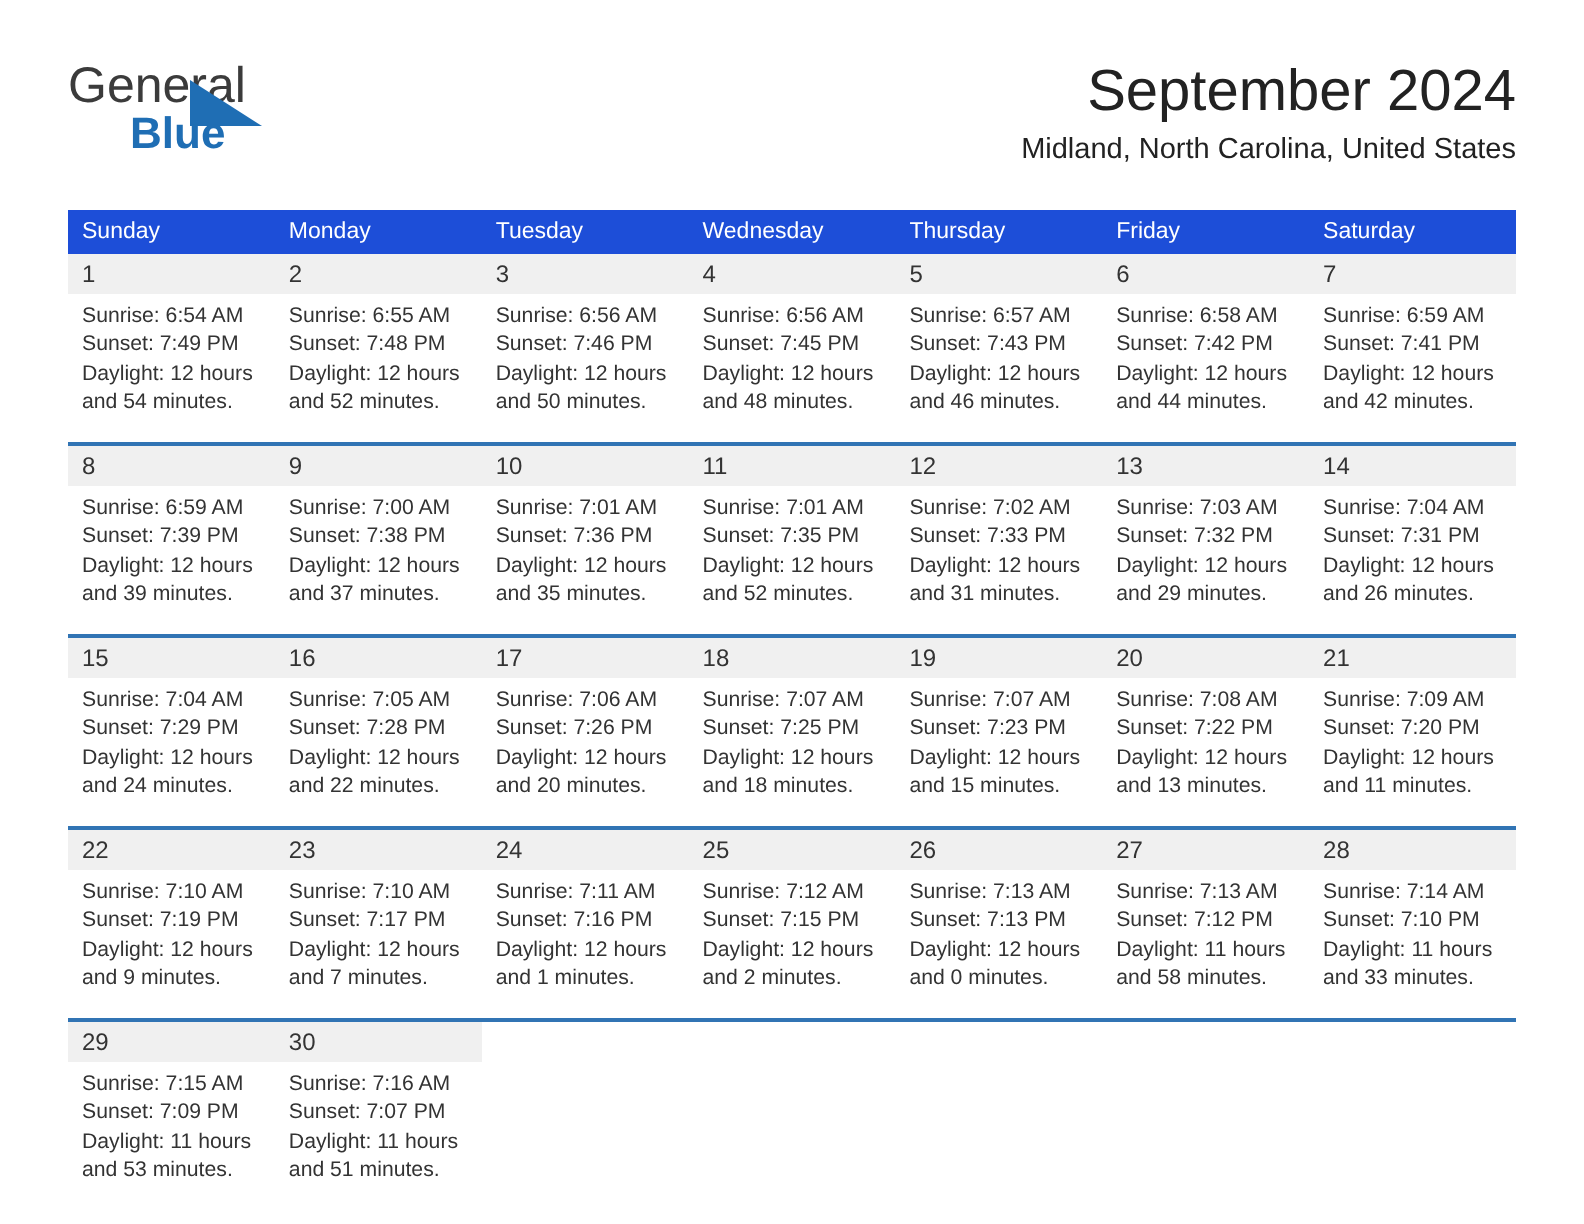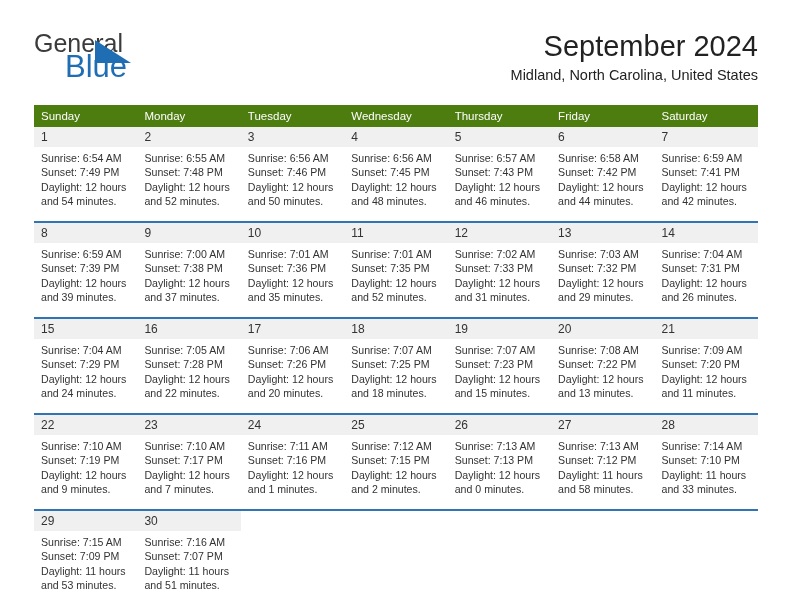--- a/index.html
+++ b/index.html
@@ -52,24 +52,25 @@
     top: 12px;
     width: 0;
     height: 0;
     border-left: 36px solid #1f6eb4;
     border-top: 23px solid transparent;
   }
   .logo-blue {
     position: absolute;
     left: 31px;
     top: 25px;
-    font-size: 31px;
+    font-size: 22px;
     color: #1f6eb4;
     font-family: "Liberation Sans", sans-serif;
     line-height: 28px;
+    font-weight: bold;
   }
   .title-wrap {
     position: absolute;
     right: 0;
     top: 0;
     text-align: right;
   }
   .title {
     font-size: 29px;
     color: #222222;
@@ -90,21 +91,21 @@
     left: 34px;
     top: 105px;
     width: 724px;
   }
   table.cal {
     border-collapse: collapse;
     width: 724px;
     table-layout: fixed;
   }
   thead th {
-    background: #4d7c0f;
+    background: #1d4ed8;
     color: #ffffff;
     font-size: 11.5px;
     font-weight: normal;
     text-align: left;
     padding: 5px 0 5px 7px;
     height: 11px;
     border: none;
   }
   td.daycell {
     vertical-align: top;

